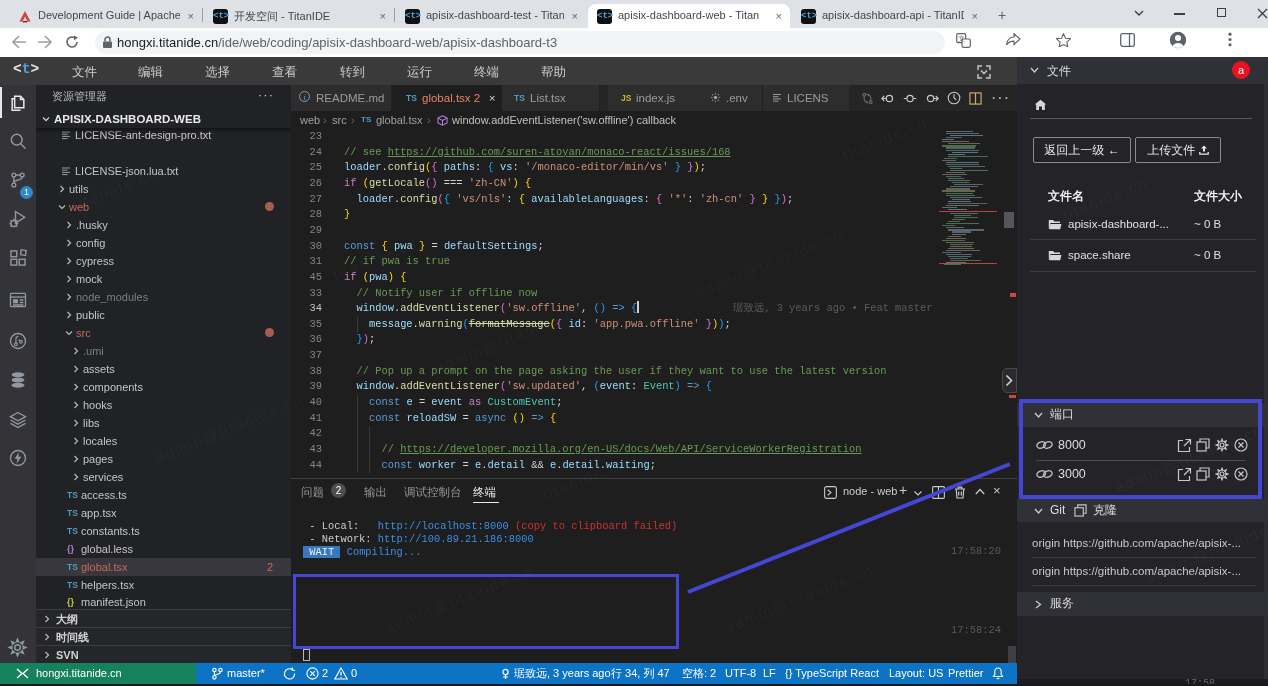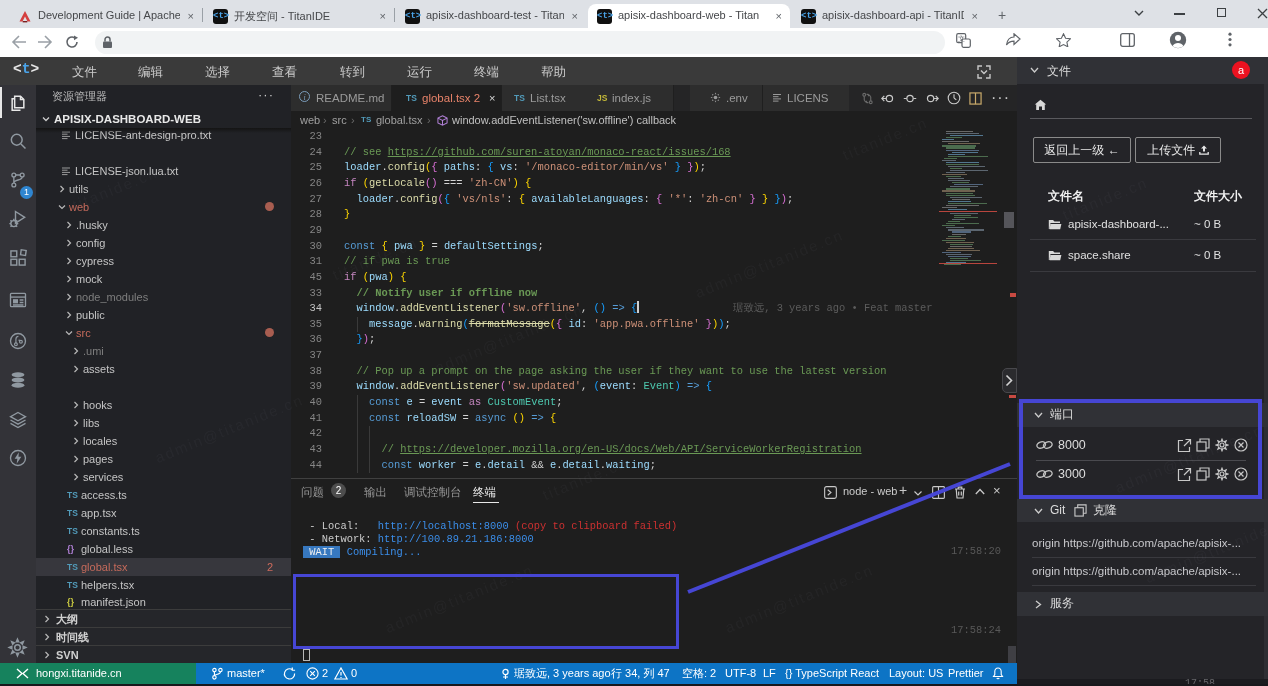--- a/index.html
+++ b/index.html
@@ -102,20 +102,21 @@
     </svg>
 <svg class="abs" style="left:65px;top:35px" width="14" height="14" viewBox="0 0 14 14">
       <path d="M12 7 A5 5 0 1 1 9.5 2.7" stroke="#5f6368" stroke-width="1.6" fill="none"></path>
       <path d="M9 0.5 L13 2.7 L9 5.2 Z" fill="#5f6368"></path>
     </svg>
 <div id="urlpill" class="abs">
  <svg style="position:absolute;left:7px;top:5px" width="11" height="13" viewBox="0 0 11 13">
         <rect x="1" y="5.5" width="9" height="6.5" rx="1" fill="#5f6368"></rect>
         <path d="M3 5.5 V3.5 A2.5 2.5 0 0 1 8 3.5 V5.5" stroke="#5f6368" stroke-width="1.5" fill="none"></path>
       </svg>
+ <span style="position:absolute;left:22px;top:0"><span style="color:#202124">hongxi.titanide.cn</span><span style="color:#5f6368">/ide/web/coding/apisix-dashboard-web/apisix-dashboard-t3</span></span>
     </div>
 <svg class="abs" style="left:956px;top:33px" width="15" height="15" viewBox="0 0 15 15">
       <rect x="0.7" y="0.7" width="9" height="9" rx="1.5" stroke="#5f6368" fill="none" stroke-width="1.2"></rect>
       <rect x="6" y="6" width="8.3" height="8.3" rx="1.5" fill="#fff" stroke="#5f6368" stroke-width="1.2"></rect>
       <text x="2" y="8" font-size="7" fill="#5f6368">文</text>
     </svg>
 <svg class="abs" style="left:1005px;top:33px" width="16" height="14" viewBox="0 0 16 14">
       <path d="M9 4 C4 4 2 8 1.5 12 C3.5 9 6 8.2 9 8.2 V11.5 L15 6 L9 0.8 Z" stroke="#5f6368" stroke-width="1.2" fill="none"></path>
     </svg>
 <svg class="abs" style="left:1056px;top:33px" width="15" height="14" viewBox="0 0 15 14">
@@ -313,20 +314,26 @@
           <path d="M2.5 1 L5.5 4 L2.5 7" stroke="#b8b8b8" stroke-width="1.2" fill="none"></path>
         </svg>
         <span style="position:absolute;left:47px">assets</span>
       </div>
 <div class="trow" style="top:257px;color:#7e7e7e">
         <svg class="chev" style="left:36px;top:5px" width="8" height="8" viewBox="0 0 8 8">
           <path d="M2.5 1 L5.5 4 L2.5 7" stroke="#b8b8b8" stroke-width="1.2" fill="none"></path>
         </svg>
         <span style="position:absolute;left:47px">.umi</span>
       </div>
+<div class="trow" style="top:293px;color:#c5c5c5">
+        <svg class="chev" style="left:36px;top:5px" width="8" height="8" viewBox="0 0 8 8">
+          <path d="M2.5 1 L5.5 4 L2.5 7" stroke="#b8b8b8" stroke-width="1.2" fill="none"></path>
+        </svg>
+        <span style="position:absolute;left:47px">components</span>
+      </div>
 <div class="trow" style="top:311px;color:#c5c5c5">
         <svg class="chev" style="left:36px;top:5px" width="8" height="8" viewBox="0 0 8 8">
           <path d="M2.5 1 L5.5 4 L2.5 7" stroke="#b8b8b8" stroke-width="1.2" fill="none"></path>
         </svg>
         <span style="position:absolute;left:47px">hooks</span>
       </div>
 <div class="trow" style="top:329px;color:#c5c5c5">
         <svg class="chev" style="left:36px;top:5px" width="8" height="8" viewBox="0 0 8 8">
           <path d="M2.5 1 L5.5 4 L2.5 7" stroke="#b8b8b8" stroke-width="1.2" fill="none"></path>
         </svg>
@@ -408,21 +415,21 @@
       </div>
  <div class="etab active" style="left:101px;width:110px">
         <span style="position:absolute;left:14px;top:0;font-size:8.5px;font-weight:bold;color:#529bba">TS</span>
         <span style="position:absolute;left:30px">global.tsx <span style="color:#e8836a">2</span></span>
         <span style="position:absolute;left:97px;color:#d8d8d8;font-size:11px">×</span>
       </div>
  <div class="etab" style="left:211px;width:98px">
         <span style="position:absolute;left:12px;top:0;font-size:8.5px;font-weight:bold;color:#529bba">TS</span>
         <span style="position:absolute;left:28px">List.tsx</span>
       </div>
- <div class="etab" style="left:293px;width:90px">
+ <div class="etab" style="left:317px;width:90px">
         <span style="position:absolute;left:13px;top:0;font-size:8.5px;font-weight:bold;color:#c3b839">JS</span>
         <span style="position:absolute;left:28px">index.js</span>
       </div>
  <div class="etab" style="left:399px;width:73px">
         <svg style="position:absolute;left:20px;top:7px" width="11" height="11" viewBox="0 0 12 12">
           <circle cx="6" cy="6" r="2" fill="#9b9b9b"></circle>
           <path d="M6 0.5 L6.9 2.5 L5.1 2.5 Z M6 11.5 L6.9 9.5 L5.1 9.5 Z M0.5 6 L2.5 5.1 L2.5 6.9 Z M11.5 6 L9.5 5.1 L9.5 6.9 Z M2.1 2.1 L4 2.8 L2.8 4 Z M9.9 9.9 L8 9.2 L9.2 8 Z M9.9 2.1 L9.2 4 L8 2.8 Z M2.1 9.9 L2.8 8 L4 9.2 Z" fill="#9b9b9b"></path>
         </svg>
         <span style="position:absolute;left:36px">.env</span>
       </div>
@@ -493,21 +500,21 @@
 <div class="cl" style="top:0.00px"><span class="ln" style="color:#858585">23</span><span class="cd"></span></div>
 <div class="cl" style="top:15.65px"><span class="ln" style="color:#858585">24</span><span class="cd"><span style="color:#6A9955;">// see </span><span style="color:#6A9955;text-decoration:underline">https://github.com/suren-atoyan/monaco-react/issues/168</span></span></div>
 <div class="cl" style="top:31.30px"><span class="ln" style="color:#858585">25</span><span class="cd"><span style="color:#9CDCFE;">loader</span><span style="color:#d4d4d4;">.</span><span style="color:#DCDCAA;">config</span><span style="color:#ffd700;">(</span><span style="color:#da70d6;">{</span><span style="color:#d4d4d4;"> </span><span style="color:#9CDCFE;">paths</span><span style="color:#d4d4d4;">: </span><span style="color:#179fff;">{</span><span style="color:#d4d4d4;"> </span><span style="color:#9CDCFE;">vs</span><span style="color:#d4d4d4;">: </span><span style="color:#CE9178;">'/monaco-editor/min/vs'</span><span style="color:#d4d4d4;"> </span><span style="color:#179fff;">}</span><span style="color:#d4d4d4;"> </span><span style="color:#da70d6;">}</span><span style="color:#ffd700;">)</span><span style="color:#d4d4d4;">;</span></span></div>
 <div class="cl" style="top:46.95px"><span class="ln" style="color:#858585">26</span><span class="cd"><span style="color:#C586C0;">if</span><span style="color:#d4d4d4;"> </span><span style="color:#ffd700;">(</span><span style="color:#DCDCAA;">getLocale</span><span style="color:#da70d6;">()</span><span style="color:#d4d4d4;"> === </span><span style="color:#CE9178;">'zh-CN'</span><span style="color:#ffd700;">)</span><span style="color:#d4d4d4;"> </span><span style="color:#ffd700;">{</span></span></div>
 <div class="cl" style="top:62.60px"><span class="ln" style="color:#858585">27</span><span class="cd"><span style="color:#d4d4d4;">  </span><span style="color:#9CDCFE;">loader</span><span style="color:#d4d4d4;">.</span><span style="color:#DCDCAA;">config</span><span style="color:#da70d6;">(</span><span style="color:#179fff;">{</span><span style="color:#d4d4d4;"> </span><span style="color:#CE9178;">'vs/nls'</span><span style="color:#d4d4d4;">: </span><span style="color:#ffd700;">{</span><span style="color:#d4d4d4;"> </span><span style="color:#9CDCFE;">availableLanguages</span><span style="color:#d4d4d4;">: </span><span style="color:#da70d6;">{</span><span style="color:#d4d4d4;"> </span><span style="color:#CE9178;">'*'</span><span style="color:#d4d4d4;">: </span><span style="color:#CE9178;">'zh-cn'</span><span style="color:#d4d4d4;"> </span><span style="color:#da70d6;">}</span><span style="color:#d4d4d4;"> </span><span style="color:#ffd700;">}</span><span style="color:#d4d4d4;"> </span><span style="color:#179fff;">}</span><span style="color:#da70d6;">)</span><span style="color:#d4d4d4;">;</span></span></div>
 <div class="cl" style="top:78.25px"><span class="ln" style="color:#858585">28</span><span class="cd"><span style="color:#ffd700;">}</span></span></div>
 <div class="cl" style="top:93.90px"><span class="ln" style="color:#858585">29</span><span class="cd"></span></div>
 <div class="cl" style="top:109.55px"><span class="ln" style="color:#858585">30</span><span class="cd"><span style="color:#569CD6;">const</span><span style="color:#d4d4d4;"> </span><span style="color:#ffd700;">{</span><span style="color:#d4d4d4;"> </span><span style="color:#9CDCFE;">pwa</span><span style="color:#d4d4d4;"> </span><span style="color:#ffd700;">}</span><span style="color:#d4d4d4;"> = </span><span style="color:#9CDCFE;">defaultSettings</span><span style="color:#d4d4d4;">;</span></span></div>
 <div class="cl" style="top:125.20px"><span class="ln" style="color:#858585">31</span><span class="cd"><span style="color:#6A9955;">// if pwa is true</span></span></div>
 <div class="cl" style="top:140.85px"><span class="ln" style="color:#858585">45</span><span class="cd"><span style="color:#C586C0;">if</span><span style="color:#d4d4d4;"> </span><span style="color:#ffd700;">(</span><span style="color:#9CDCFE;">pwa</span><span style="color:#ffd700;">)</span><span style="color:#d4d4d4;"> </span><span style="color:#ffd700;">{</span></span></div>
-<div class="cl" style="top:156.50px"><span class="ln" style="color:#858585">33</span><span class="cd"><span style="color:#d4d4d4;">  </span><span style="color:#6A9955;font-weight:bold;">// Notify user if offline now</span></span></div>
+<div class="cl" style="top:156.50px"><span class="ln" style="color:#858585">33</span><span class="cd"><span style="color:#d4d4d4;">  </span><span style="color:#6A9955;">// Notify user if offline now</span></span></div>
 <div class="cl" style="top:172.15px"><span class="ln" style="color:#c6c6c6">34</span><span class="cd"><span style="color:#d4d4d4;">  </span><span style="color:#9CDCFE;">window</span><span style="color:#d4d4d4;">.</span><span style="color:#DCDCAA;">addEventListener</span><span style="color:#da70d6;">(</span><span style="color:#CE9178;">'sw.offline'</span><span style="color:#d4d4d4;">, </span><span style="color:#179fff;">()</span><span style="color:#d4d4d4;"> </span><span style="color:#569CD6;">=&gt;</span><span style="color:#d4d4d4;"> </span><span style="color:#179fff;">{</span><span style="display:inline-block;width:1.5px;height:12px;background:#d0d0d0;vertical-align:-2px"></span><span style="position:absolute;left:389px;top:0;color:#5c5c5c">琚致远, 3 years ago • Feat master (#263)</span></span></div>
 <div class="cl" style="top:187.80px"><span class="ln" style="color:#858585">35</span><span class="cd"><span style="color:#d4d4d4;">    </span><span style="color:#9CDCFE;">message</span><span style="color:#d4d4d4;">.</span><span style="color:#DCDCAA;">warning</span><span style="color:#179fff;">(</span><span style="color:#DCDCAA;text-decoration:line-through">formatMessage</span><span style="color:#ffd700;">(</span><span style="color:#da70d6;">{</span><span style="color:#d4d4d4;"> </span><span style="color:#9CDCFE;">id</span><span style="color:#d4d4d4;">: </span><span style="color:#CE9178;">'app.pwa.offline'</span><span style="color:#d4d4d4;"> </span><span style="color:#da70d6;">}</span><span style="color:#ffd700;">)</span><span style="color:#179fff;">)</span><span style="color:#d4d4d4;">;</span></span></div>
 <div class="cl" style="top:203.45px"><span class="ln" style="color:#858585">36</span><span class="cd"><span style="color:#d4d4d4;">  </span><span style="color:#179fff;">}</span><span style="color:#da70d6;">)</span><span style="color:#d4d4d4;">;</span></span></div>
 <div class="cl" style="top:219.10px"><span class="ln" style="color:#858585">37</span><span class="cd"></span></div>
 <div class="cl" style="top:234.75px"><span class="ln" style="color:#858585">38</span><span class="cd"><span style="color:#d4d4d4;">  </span><span style="color:#6A9955;margin-top:28px;">// Pop up a prompt on the page asking the user if they want to use the latest version</span></span></div>
 <div class="cl" style="top:250.40px"><span class="ln" style="color:#858585">39</span><span class="cd"><span style="color:#d4d4d4;">  </span><span style="color:#9CDCFE;">window</span><span style="color:#d4d4d4;">.</span><span style="color:#DCDCAA;">addEventListener</span><span style="color:#da70d6;">(</span><span style="color:#CE9178;">'sw.updated'</span><span style="color:#d4d4d4;">, </span><span style="color:#179fff;">(</span><span style="color:#9CDCFE;">event</span><span style="color:#d4d4d4;">: </span><span style="color:#4EC9B0;">Event</span><span style="color:#179fff;">)</span><span style="color:#d4d4d4;"> </span><span style="color:#569CD6;">=&gt;</span><span style="color:#d4d4d4;"> </span><span style="color:#179fff;">{</span></span></div>
 <div class="cl" style="top:266.05px"><span class="ln" style="color:#858585">40</span><span class="cd"><span style="color:#d4d4d4;">    </span><span style="color:#569CD6;">const</span><span style="color:#d4d4d4;"> </span><span style="color:#9CDCFE;">e</span><span style="color:#d4d4d4;"> = </span><span style="color:#9CDCFE;">event</span><span style="color:#d4d4d4;"> </span><span style="color:#C586C0;">as</span><span style="color:#d4d4d4;"> </span><span style="color:#4EC9B0;">CustomEvent</span><span style="color:#d4d4d4;">;</span></span></div>
 <div class="cl" style="top:281.70px"><span class="ln" style="color:#858585">41</span><span class="cd"><span style="color:#d4d4d4;">    </span><span style="color:#569CD6;">const</span><span style="color:#d4d4d4;"> </span><span style="color:#9CDCFE;">reloadSW</span><span style="color:#d4d4d4;"> = </span><span style="color:#569CD6;">async</span><span style="color:#d4d4d4;"> </span><span style="color:#ffd700;">()</span><span style="color:#d4d4d4;"> </span><span style="color:#569CD6;">=&gt;</span><span style="color:#d4d4d4;"> </span><span style="color:#ffd700;">{</span></span></div>
 <div class="cl" style="top:297.35px"><span class="ln" style="color:#858585">42</span><span class="cd"><span style="color:#d4d4d4;">      </span></span></div>
 <div class="cl" style="top:313.00px"><span class="ln" style="color:#858585">43</span><span class="cd"><span style="color:#d4d4d4;">      </span><span style="color:#6A9955;">// </span><span style="color:#6A9955;text-decoration:underline">https://developer.mozilla.org/en-US/docs/Web/API/ServiceWorkerRegistration</span></span></div>

